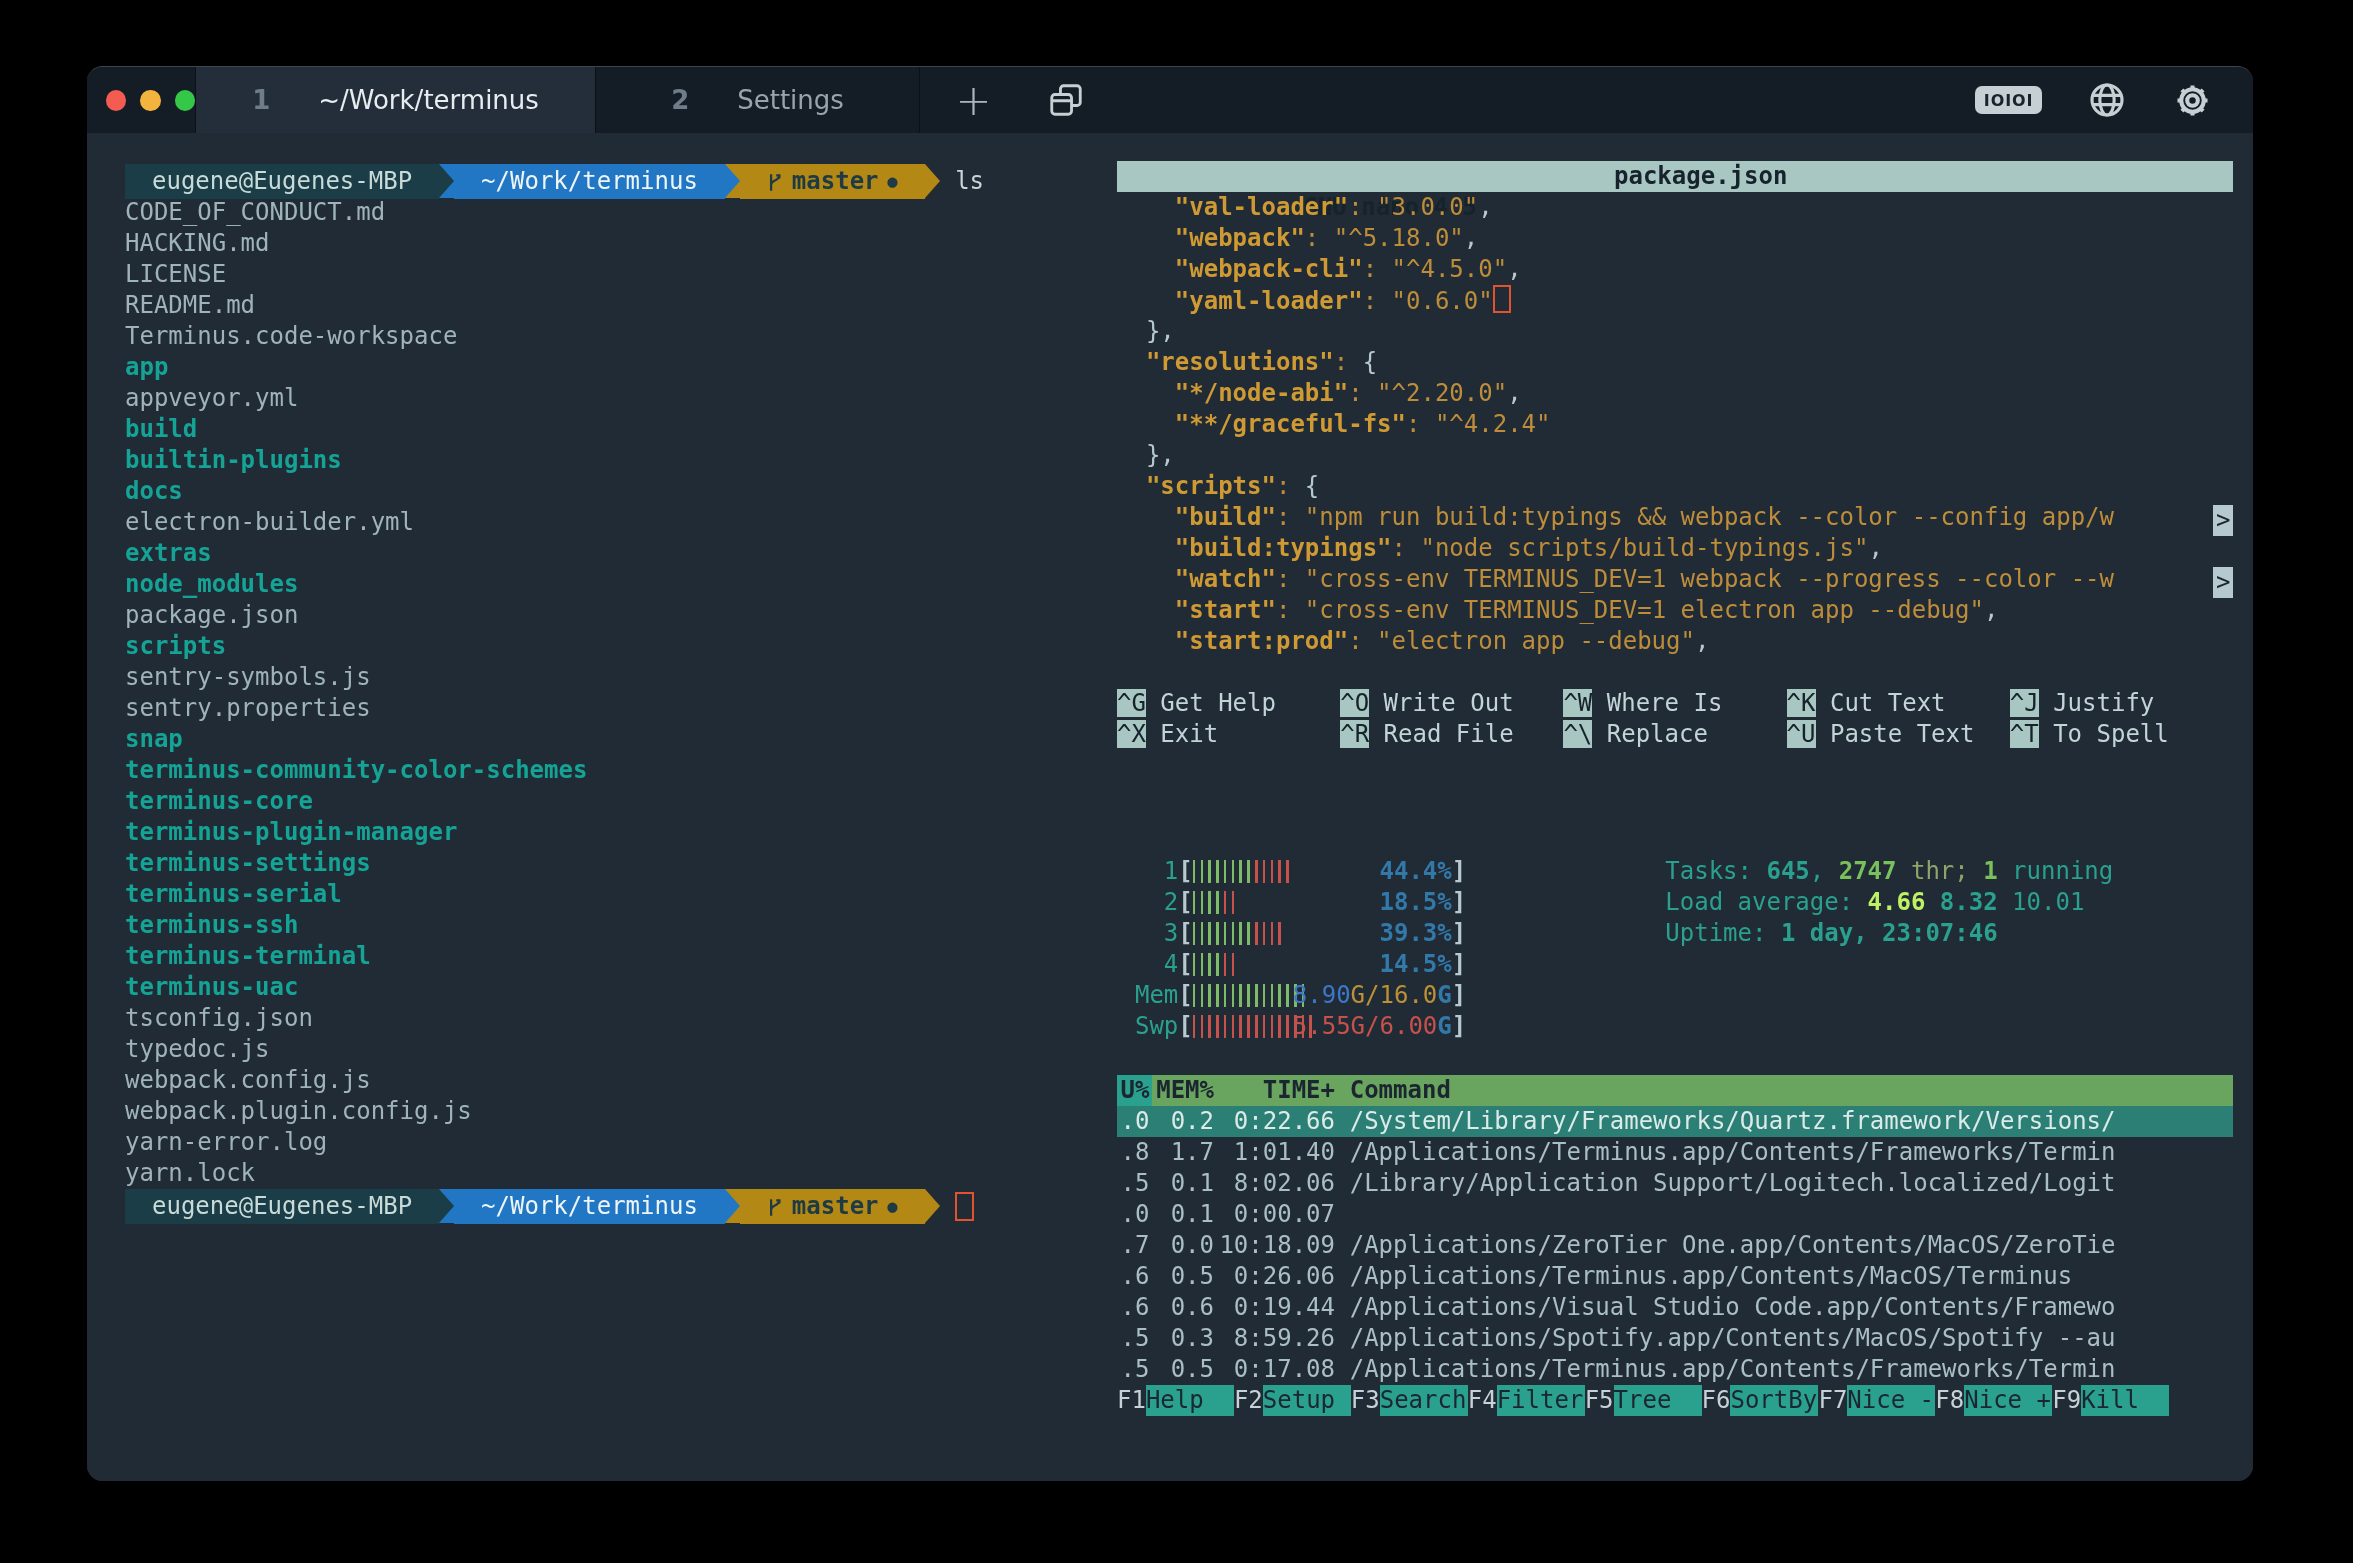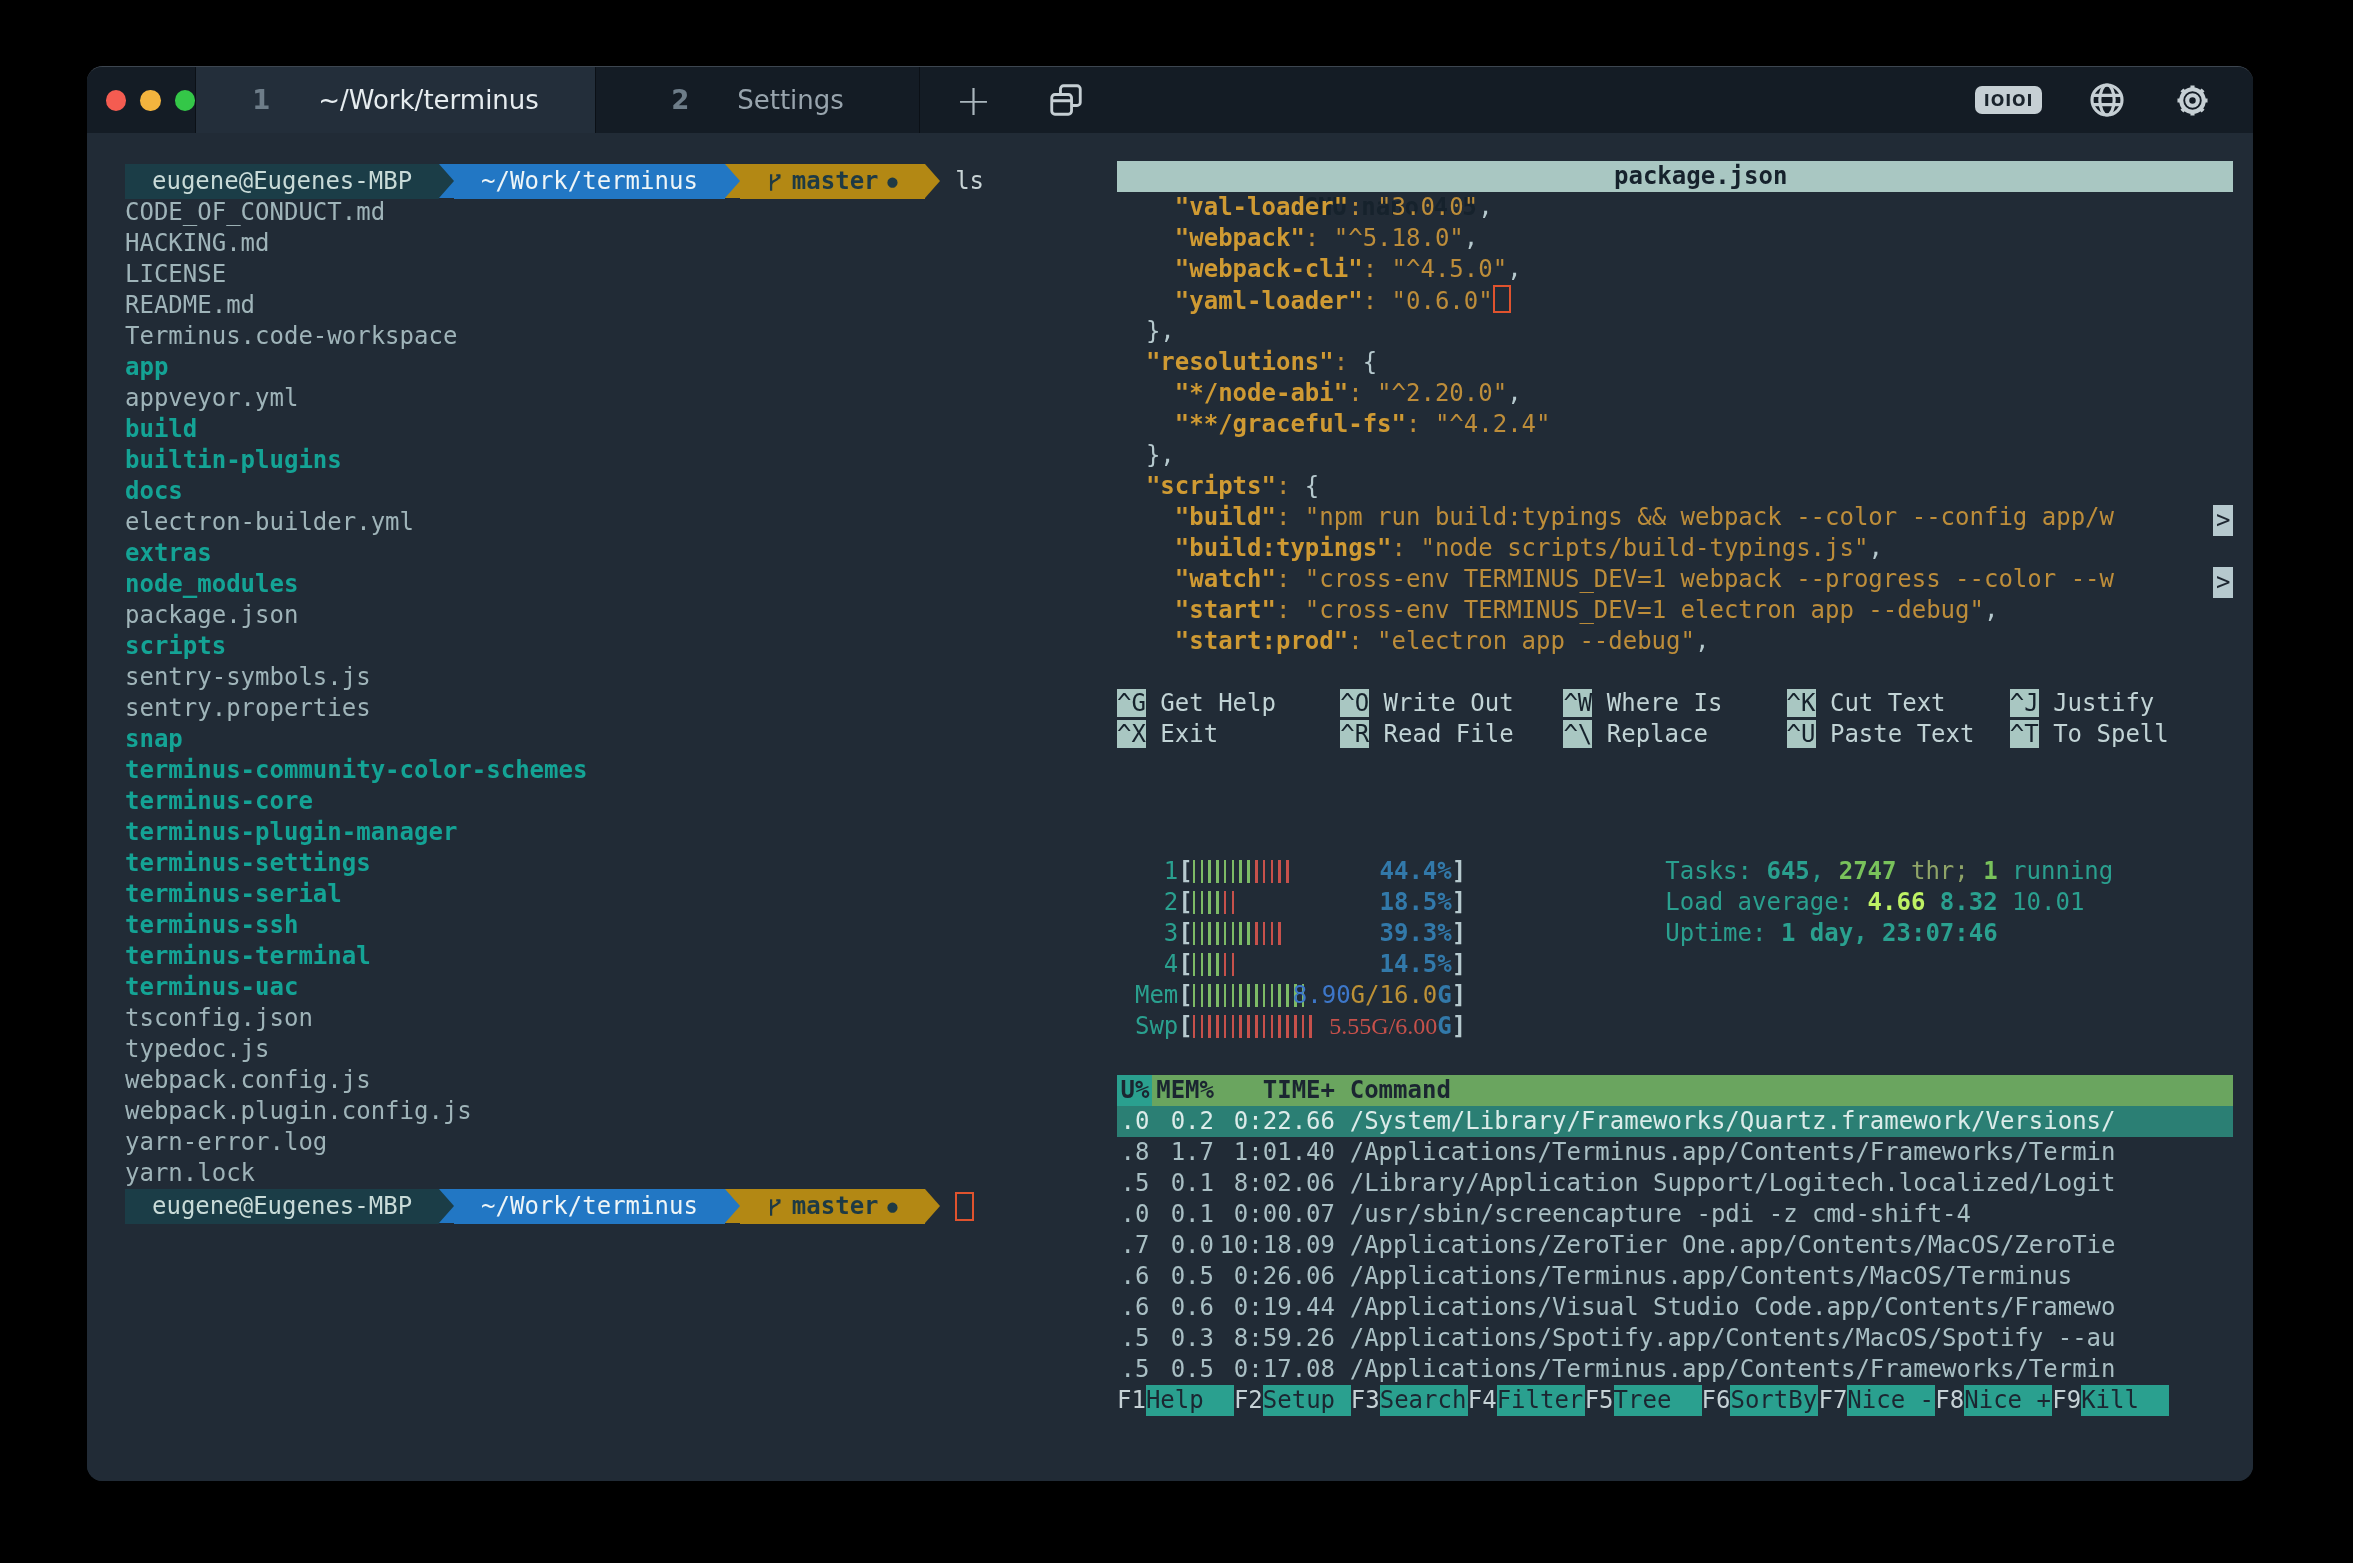--- a/index.html
+++ b/index.html
@@ -63,21 +63,21 @@
   .mlabel{width:44px;text-align:right;color:#2aa08f;white-space:pre;}
   .brk{color:#b6c9ce;font-weight:bold;}
   .mbars{position:relative;width:259px;height:31px;display:flex;align-items:center;overflow:hidden;}
   .bar{flex:none;width:2.6px;height:22.5px;margin-right:5.2px;}
   .bar.g{background:#7dbb66;}
   .bar.r{background:#c7514b;}
   .mval{position:absolute;right:0;top:0;height:31px;line-height:31px;white-space:pre;}
   .pct{color:#3279aa;font-weight:bold;}
   .cblue{color:#3d77c9;}
   .cgold{color:#bd9136;}
-  .credt{color:#c7514b;font-family:Liberation Serif, serif;}
+  .credt{color:#c7514b;}
   .cpctb{color:#3279aa;font-weight:bold;}
   .stats{position:absolute;left:531px;top:0;}
   .stat-line{height:31px;white-space:pre;}
   .t{color:#2aa08f;}  .tb{color:#2aa08f;font-weight:bold;}
   .gb{color:#79c25b;font-weight:bold;}  .ol{color:#90a468;}
   .wb{color:#bef264;font-weight:bold;}
   
   .ptable{position:absolute;left:0;top:914px;right:0;}
   .prow{height:31px;display:flex;white-space:pre;color:#a9bfc4;}
   .prow span{white-space:pre;}
@@ -382,21 +382,21 @@
               </span>
               <span class="brk">]</span>
             </div>
           </div>
 
         <div class="ptable" id="ptable">
             <div class="prow phead"><span class="cc1">U%</span><span class="cc2">MEM%</span><span class="cc3">TIME+</span><span class="cc4">Command</span></div>
             <div class="prow sel"><span class="cc1">.0</span><span class="cc2">0.2</span><span class="cc3">0:22.66</span><span class="cc4">/System/Library/Frameworks/Quartz.framework/Versions/</span></div>
             <div class="prow"><span class="cc1">.8</span><span class="cc2">1.7</span><span class="cc3">1:01.40</span><span class="cc4">/Applications/Terminus.app/Contents/Frameworks/Termin</span></div>
             <div class="prow"><span class="cc1">.5</span><span class="cc2">0.1</span><span class="cc3">8:02.06</span><span class="cc4">/Library/Application Support/Logitech.localized/Logit</span></div>
-            <div class="prow"><span class="cc1">.0</span><span class="cc2">0.1</span><span class="cc3">0:00.07</span><span class="cc4">/usr/sbin/screencapture -pdi -z cmd-shift-4</span></div>
+            <div class="prow"><span class="cc1">.0</span><span class="cc2">0.1</span><span class="cc3">0:00.07</span></div>
             <div class="prow"><span class="cc1">.7</span><span class="cc2">0.0</span><span class="cc3">10:18.09</span><span class="cc4">/Applications/ZeroTier One.app/Contents/MacOS/ZeroTie</span></div>
             <div class="prow"><span class="cc1">.6</span><span class="cc2">0.5</span><span class="cc3">0:26.06</span><span class="cc4">/Applications/Terminus.app/Contents/MacOS/Terminus</span></div>
             <div class="prow"><span class="cc1">.6</span><span class="cc2">0.6</span><span class="cc3">0:19.44</span><span class="cc4">/Applications/Visual Studio Code.app/Contents/Framewo</span></div>
             <div class="prow"><span class="cc1">.5</span><span class="cc2">0.3</span><span class="cc3">8:59.26</span><span class="cc4">/Applications/Spotify.app/Contents/MacOS/Spotify --au</span></div>
             <div class="prow"><span class="cc1">.5</span><span class="cc2">0.5</span><span class="cc3">0:17.08</span><span class="cc4">/Applications/Terminus.app/Contents/Frameworks/Termin</span></div>
             <div class="fbar">
               <span class="fitem">
                 <span class="fk">F1</span>
                 <span class="fl">Help</span>
               </span>

